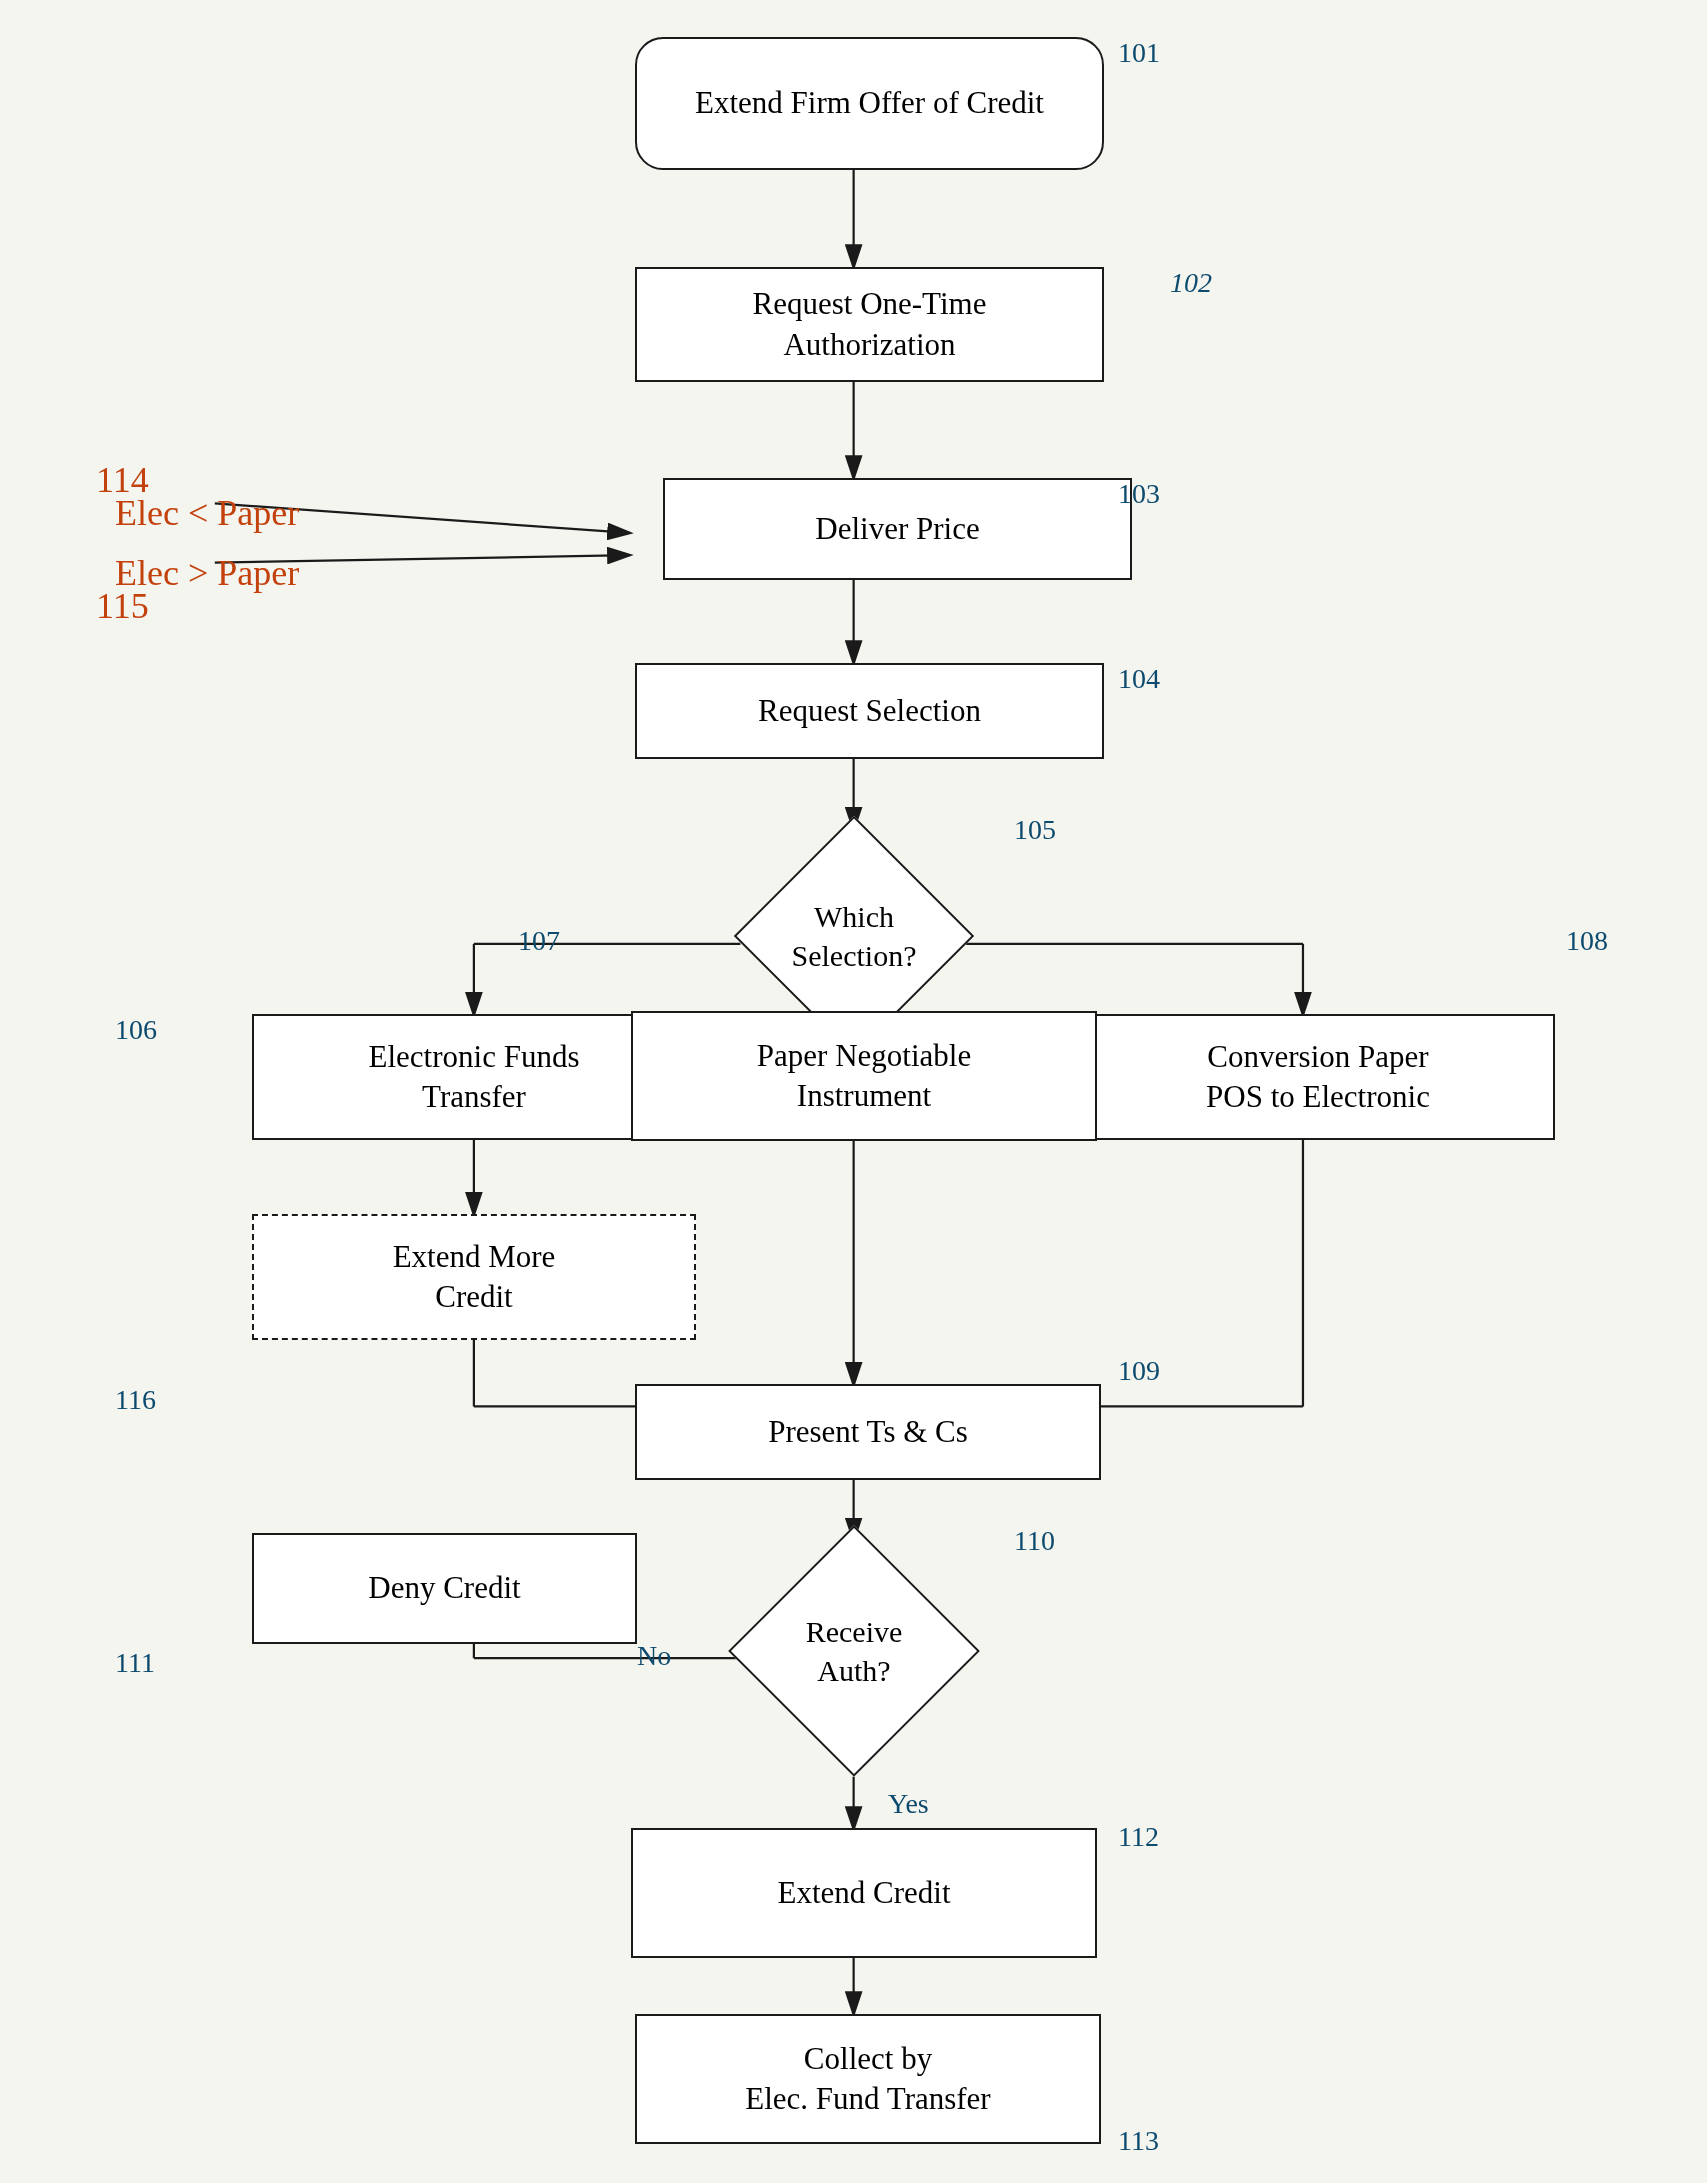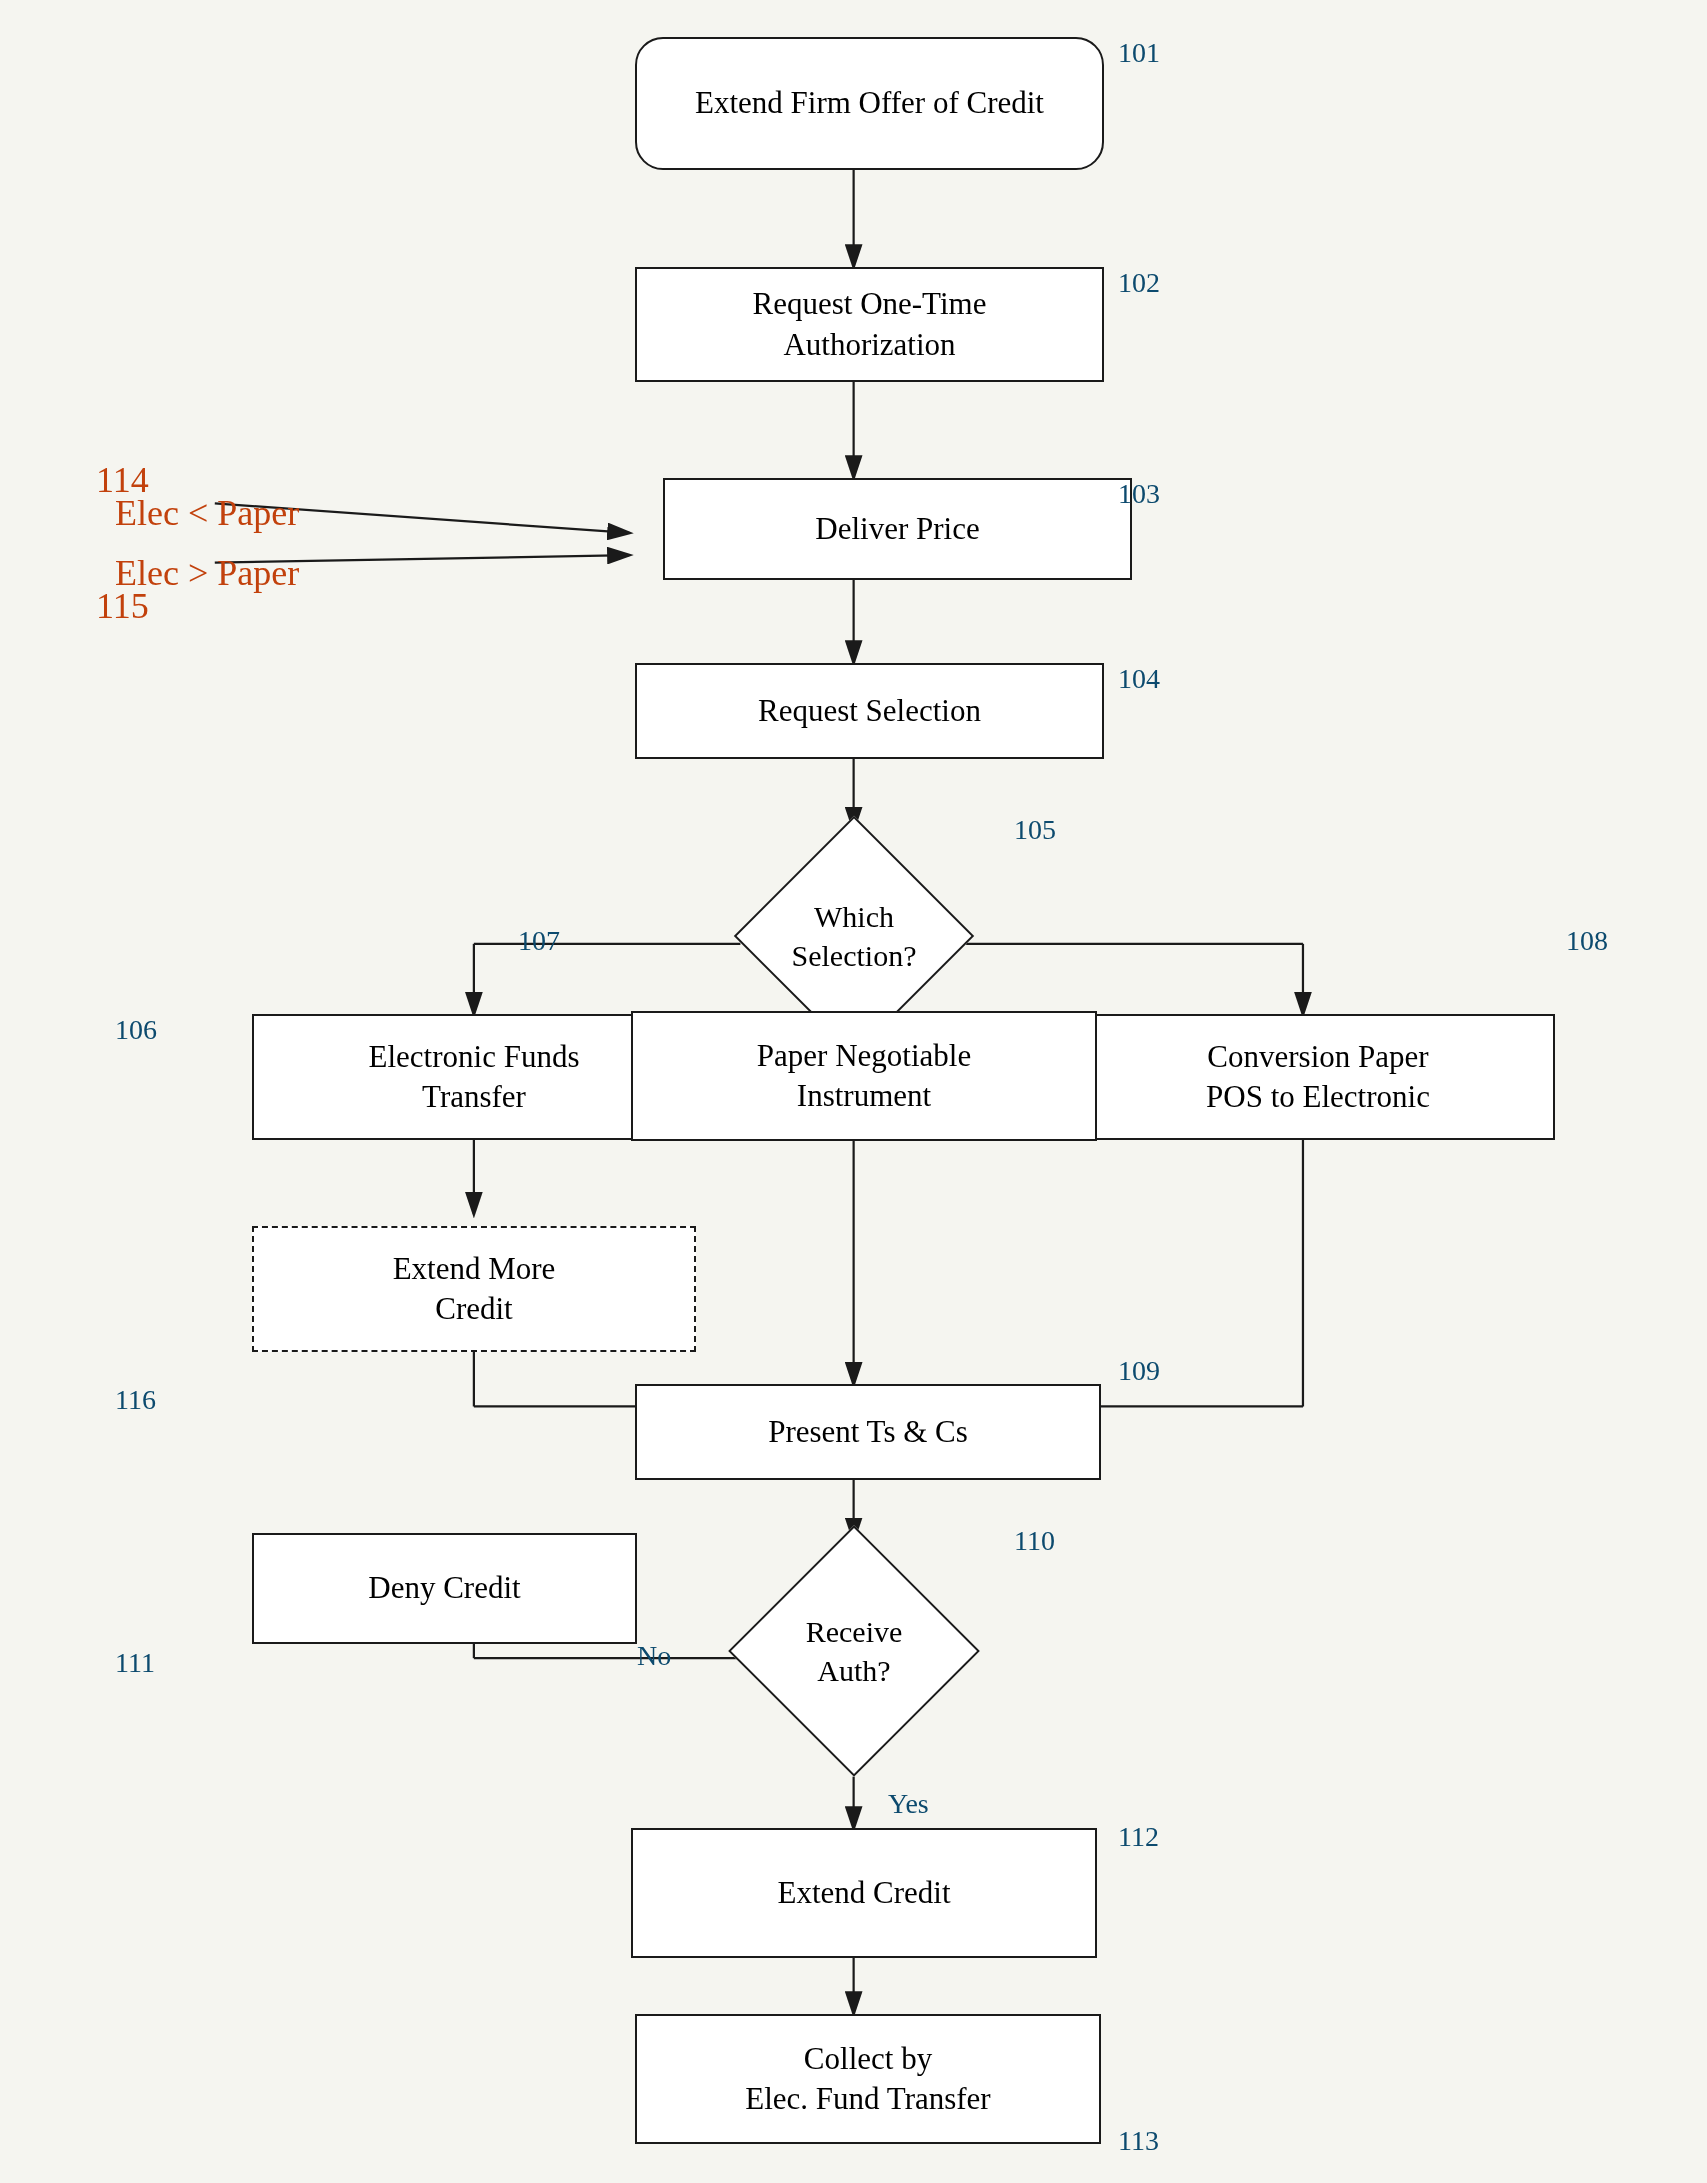--- a/index.html
+++ b/index.html
@@ -160,21 +160,21 @@
 
   <div class="flow-box" style="left:635px; top:37px; width:469px; height:133px;border-radius:28px;">
     <span>Extend Firm Offer
 of Credit</span>
   </div>
   <span class="node-label" style="left:1118px; top:37px;">101</span>
 
   <div class="flow-box" style="left:635px; top:267px; width:469px; height:115px;">
     <span>Request One-Time<br>Authorization</span>
   </div>
-  <span class="node-label" style="left:1118px; top:267px;">102</span>
+  <span class="node-label" style="left:1170px; top:267px;font-style:italic;">102</span>
 
   <div class="flow-box" style="left:635px; top:478px; width:469px; height:102px;margin-left:28px;">
     <span>Deliver Price</span>
   </div>
   <span class="node-label" style="left:1118px; top:478px;">103</span>
 
   <div class="flow-box" style="left:635px; top:663px; width:469px; height:96px;">
     <span>Request Selection</span>
   </div>
   <span class="node-label" style="left:1118px; top:663px;">104</span>
@@ -194,21 +194,21 @@
 
   <div class="flow-box" style="left:1081px; top:1014px; width:474px; height:126px;">
     <span>Conversion Paper<br>POS to Electronic</span>
   </div>
 
   <div class="flow-box" style="left:631px; top:1011px; width:466px; height:130px;">
     <span>Paper Negotiable<br>Instrument</span>
   </div>
   <span class="node-label" style="left:1566px; top:925px;">108</span>
 
-  <div class="flow-box-dashed" style="left:252px; top:1214px; width:444px; height:126px;margin-top:12px;">
+  <div class="flow-box-dashed" style="left:252px; top:1214px; width:444px; height:126px;">
     <span>Extend More<br>Credit</span>
   </div>
 
   <span class="node-label" style="left:115px; top:1384px;">116</span>
 
   <div class="flow-box" style="left:635px; top:1384px; width:466px; height:96px;">
     <span>Present Ts &amp; Cs</span>
   </div>
   <span class="node-label" style="left:1118px; top:1355px;">109</span>
 

